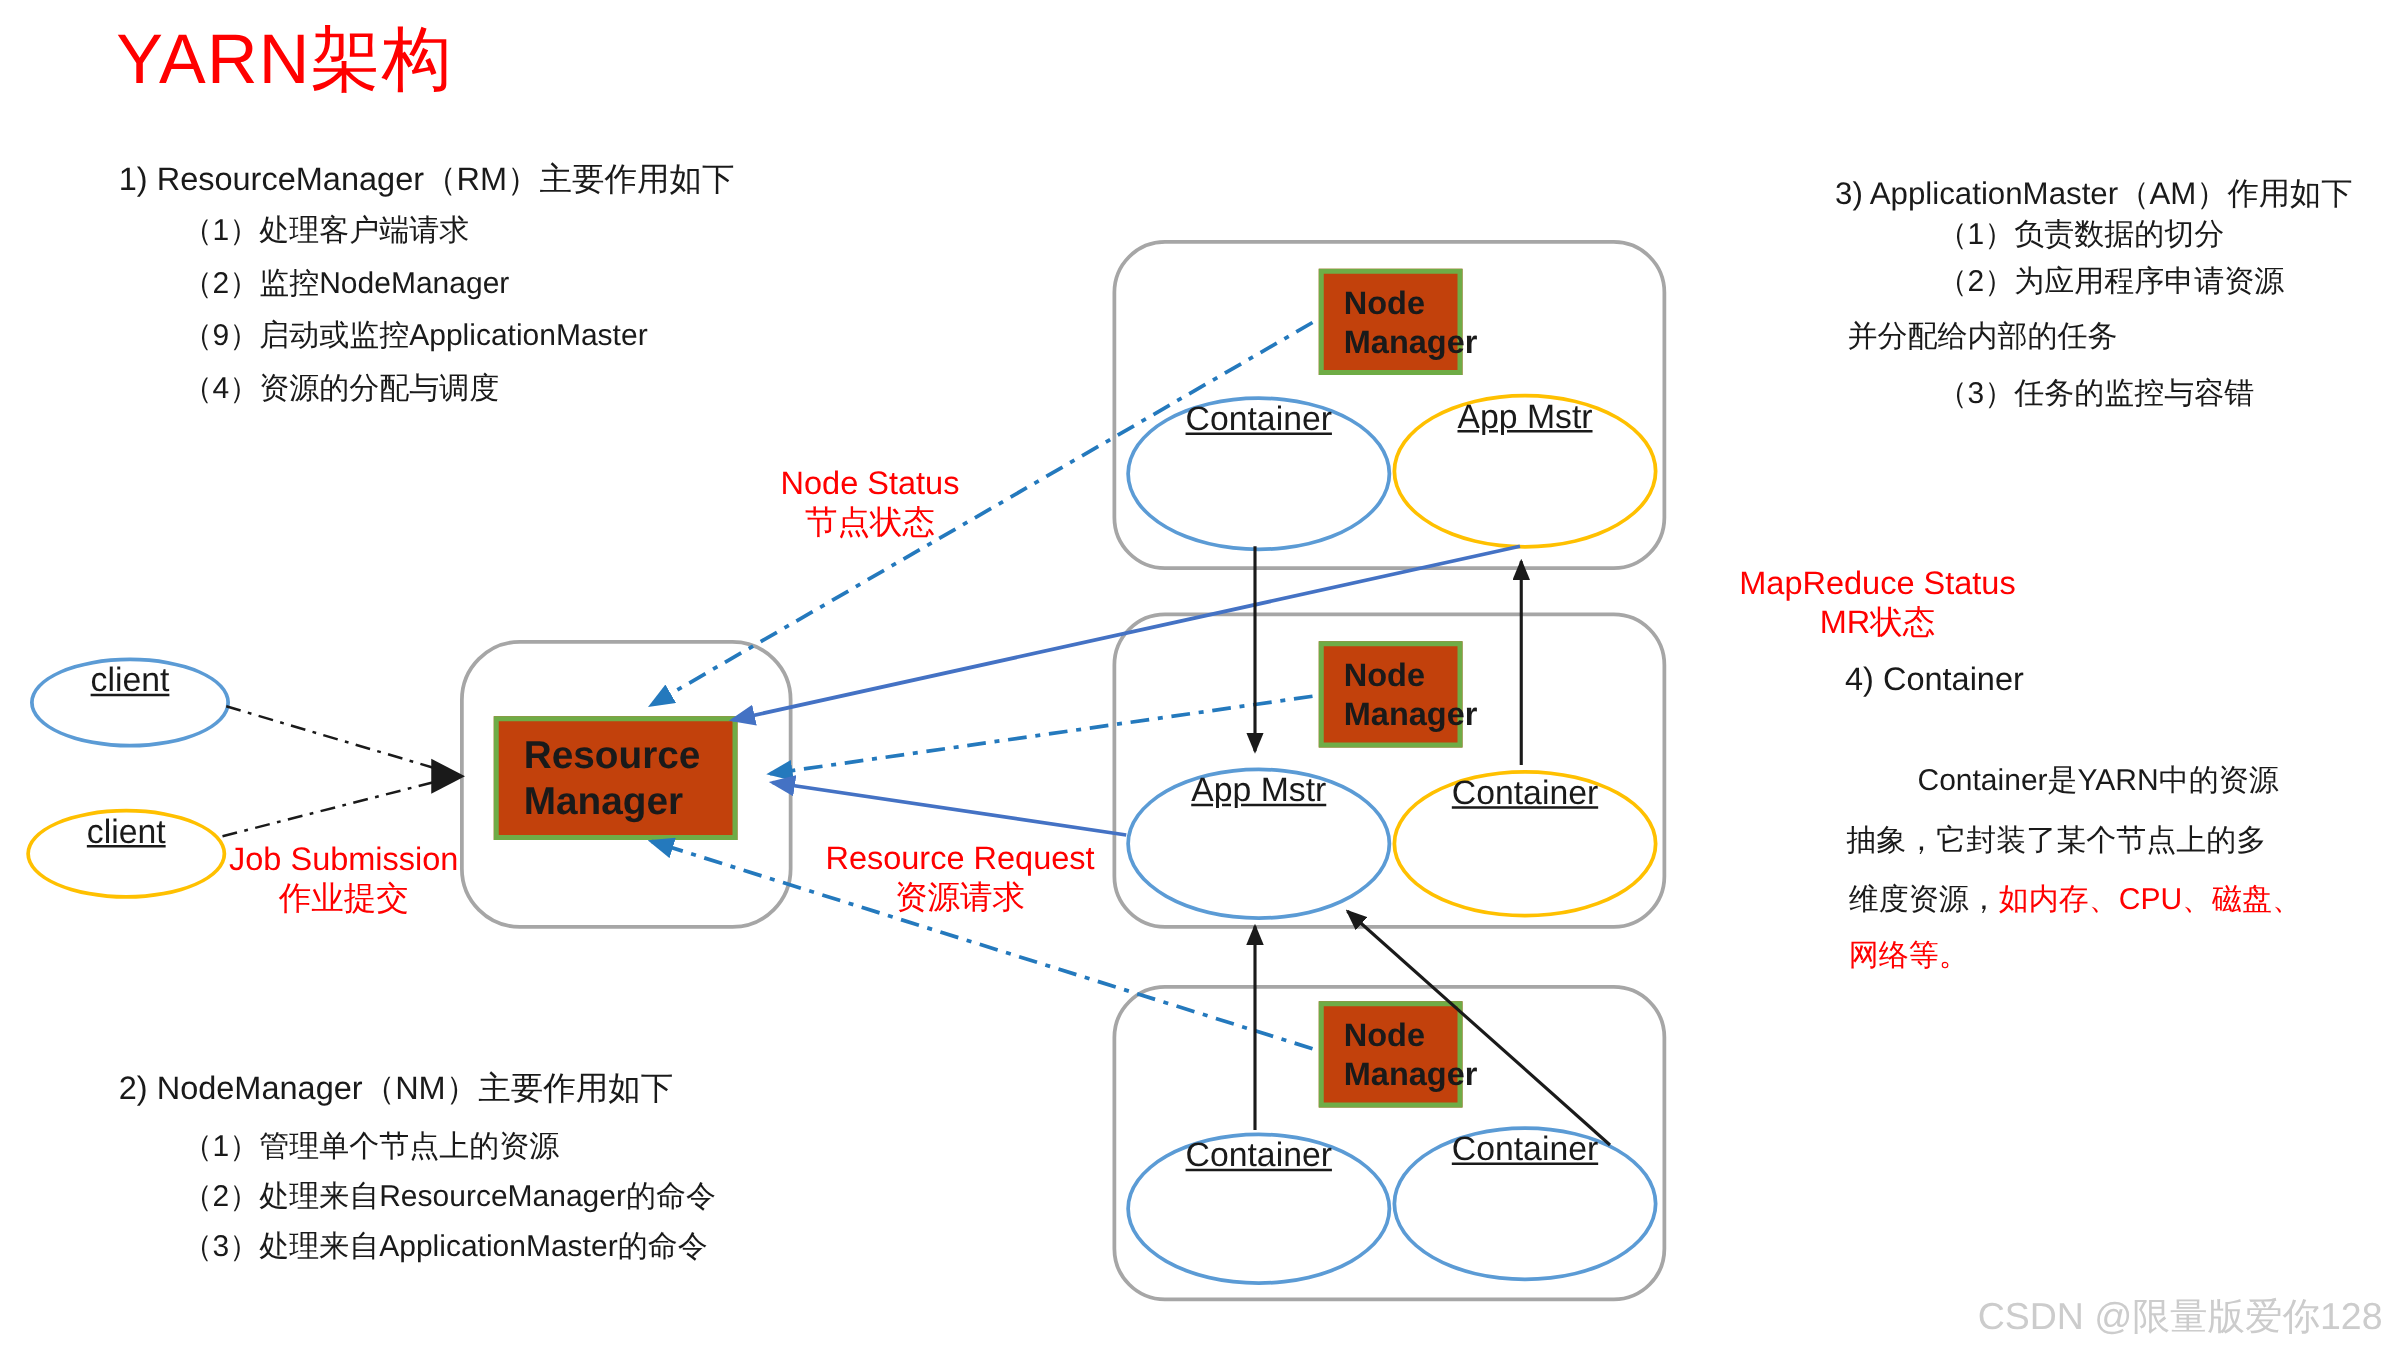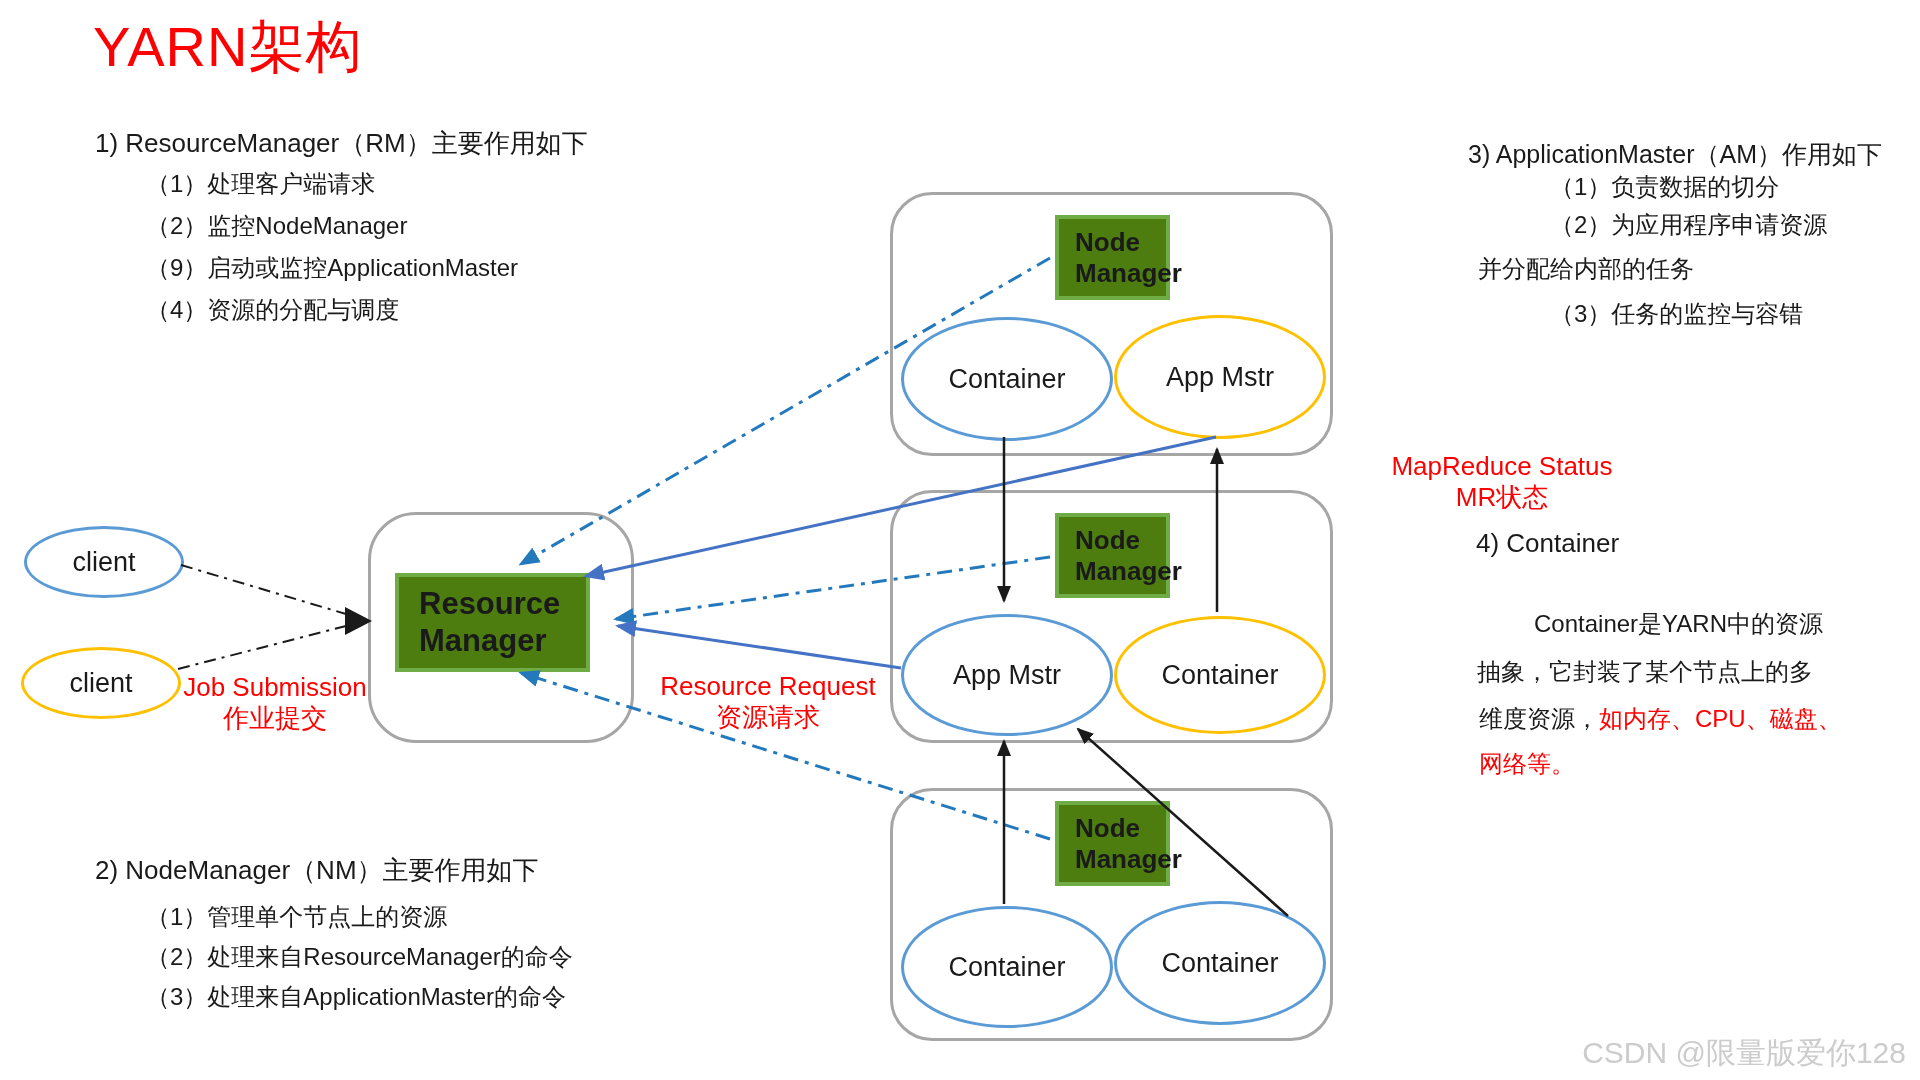--- a/index.html
+++ b/index.html
@@ -8,31 +8,31 @@
     font-family:"Liberation Sans","DejaVu Sans",sans-serif;color:var(--c-text,#1a1a1a);
   }
   .abs{position:absolute;}
   .title{font-size:56px;color:var(--c-red,#ff0000);letter-spacing:1px;}
   .bodytxt{font-size:24px;white-space:nowrap;}
   .heading{font-size:26px;white-space:nowrap;}
   .redtxt{color:var(--c-red,#ff0000);}
   .red-label{color:var(--c-red,#ff0000);font-size:26px;line-height:31px;text-align:center;white-space:nowrap;}
   .ellipse{
     position:absolute;border-radius:50%;background:#ffffff;
-    display:flex;align-items:center;justify-content:center;
-    font-size:27px;color:#1a1a1a;
+    display:flex;justify-content:center;
+    font-size:27px;color:#1a1a1a;text-decoration:underline;
   }
   .ellipse.blue{border:3.5px solid var(--c-blue-ellipse,#5B9BD5);}
   .ellipse.yellow{border:3.5px solid var(--c-yellow-ellipse,#FFC000);}
   .group-box{
     position:absolute;border:3px solid var(--c-box-gray,#A6A6A6);
     border-radius:42px;background:#ffffff;
   }
   .green-box{
-    position:absolute;border:4px solid var(--c-green,#6FAC46);background:#4d7c0f;
+    position:absolute;border:4px solid var(--c-green,#6FAC46);background:#c2410c;
     display:flex;flex-direction:column;justify-content:center;
     font-weight:bold;line-height:1.17;
   }
   .nm-box{width:115px;height:85px;left:162px;font-size:26px;padding-left:16px;box-sizing:border-box;}
   .rm-box{left:395px;top:573px;width:195px;height:99px;font-size:31px;padding-left:20px;box-sizing:border-box;}
   .lines-layer{position:absolute;left:0;top:0;width:1920px;height:1080px;pointer-events:none;z-index:6;}
   .watermark{right:14px;bottom:6px;font-size:30px;color:var(--c-watermark,#cccccc);}
 </style>
 </head>
 <body>
@@ -121,20 +121,24 @@
       </div>
     <div class="ellipse blue" style="left:221px;top:110px;width:206px;height:118px;">
         <span>Container</span>
       </div>
   </div>
 
   <div class="abs red-label" style="left:170px;top:672px;width:210px;">
     <div>Job Submission</div>
     <div>作业提交</div>
   </div>
+  <div class="abs red-label" style="left:601px;top:371px;width:190px;">
+    <div>Node Status</div>
+    <div>节点状态</div>
+  </div>
   <div class="abs red-label" style="left:1378px;top:451px;width:248px;">
     <div>MapReduce Status</div>
     <div>MR状态</div>
   </div>
   <div class="abs red-label" style="left:648px;top:671px;width:240px;">
     <div>Resource Request</div>
     <div>资源请求</div>
   </div>
 
   <svg class="lines-layer" viewBox="0 0 1920 1080">

